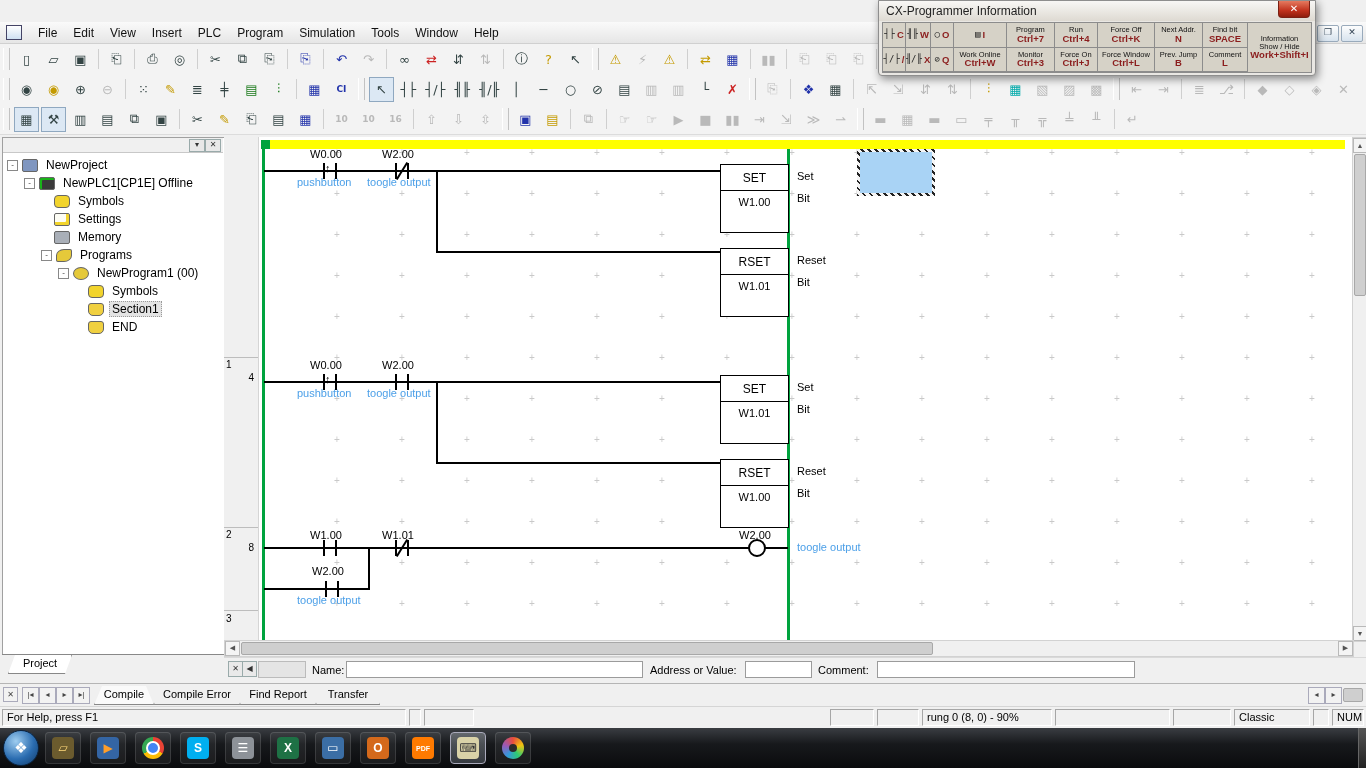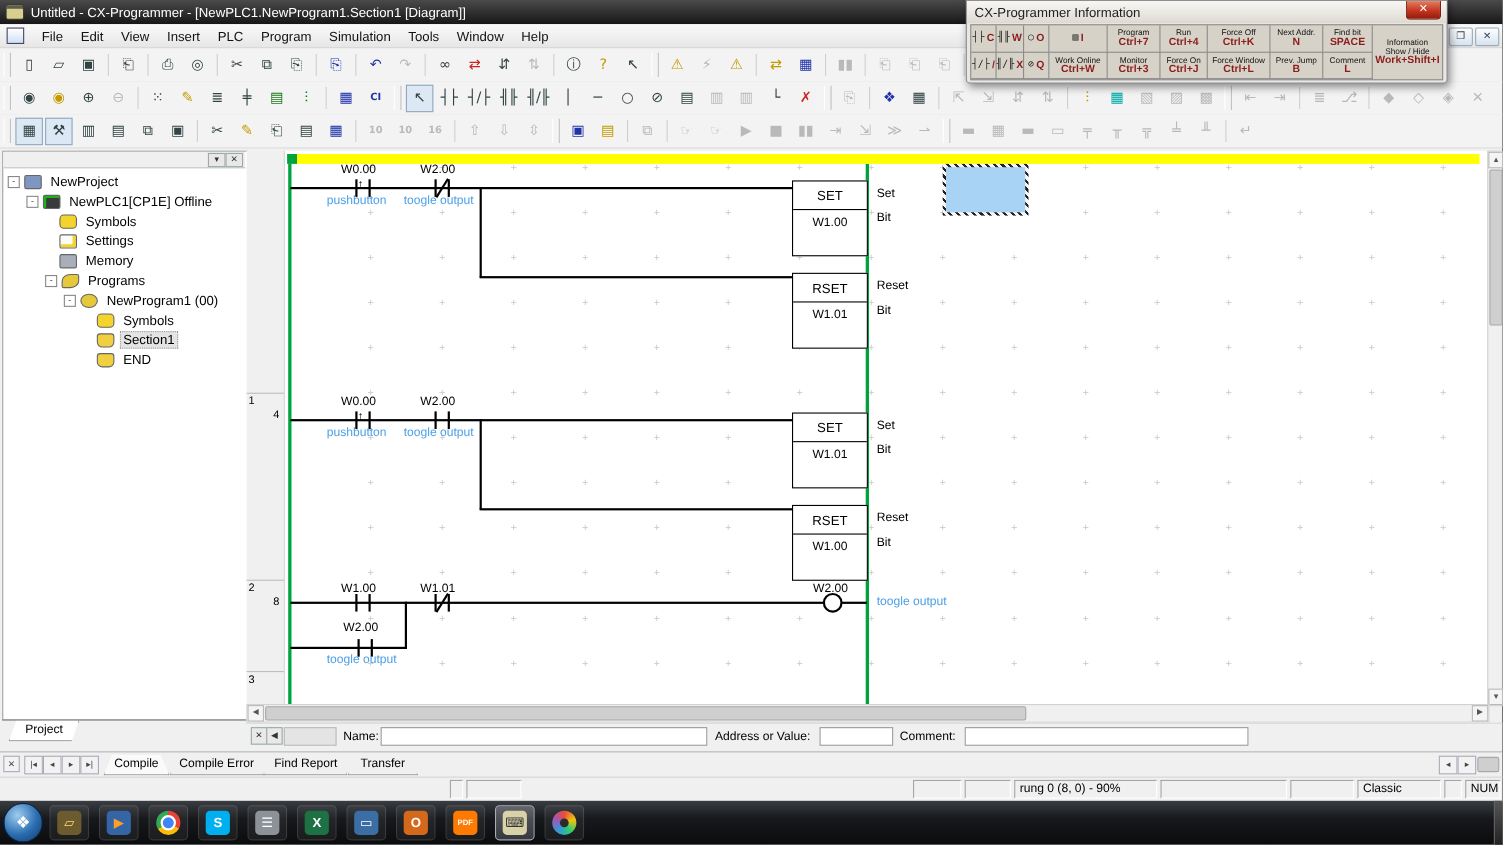--- a/index.html
+++ b/index.html
@@ -164,24 +164,20 @@
   .bars i{width:3px;background:#fff;display:block;}
   #clock{text-align:right;line-height:13px;}
   #showdesk{position:absolute;right:0;top:728px;width:7px;height:40px;
     background:linear-gradient(#555,#222);border-left:1px solid #666;}
 </style>
 </head>
 <body>
 
 <div id="app">
 
-  <div id="titlebar" class="abs">
-    <div id="titleicon"></div>
-    <span>Untitled - CX-Programmer - [NewPLC1.NewProgram1.Section1 [Diagram]]</span>
-  </div>
 
   <div id="menubar" class="abs">
     <div id="mdiicon"></div>
   <div class="menu-item">File</div>
       <div class="menu-item">Edit</div>
       <div class="menu-item">View</div>
       <div class="menu-item">Insert</div>
       <div class="menu-item">PLC</div>
       <div class="menu-item">Program</div>
       <div class="menu-item">Simulation</div>
@@ -741,20 +737,21 @@
     <div class="otab sel" style="left:94px;width:58px;">Compile</div>
     <div class="otab" style="left:154px;width:84px;">Compile Error</div>
     <div class="otab" style="left:240px;width:74px;">Find Report</div>
     <div class="otab" style="left:316px;width:62px;">Transfer</div>
     <div class="nav-btn" style="left:1308px;">◂</div>
     <div class="nav-btn" style="left:1325px;">▸</div>
     <div class="sb-thumb" style="left:1343px;top:4px;width:18px;height:12px;"></div>
   </div>
 
   <div id="statusbar" class="abs">
+    <div class="st-cell" style="left:2px;width:404px;">For Help, press F1</div>
     <div class="st-cell" style="left:409px;width:12px;"></div>
     <div class="st-cell" style="left:424px;width:50px;"></div>
     <div class="st-cell" style="left:830px;width:44px;"></div>
     <div class="st-cell" style="left:877px;width:42px;"></div>
     <div class="st-cell" style="left:922px;width:130px;">rung 0 (8, 0)  - 90%</div>
     <div class="st-cell" style="left:1055px;width:115px;"></div>
     <div class="st-cell" style="left:1173px;width:58px;"></div>
     <div class="st-cell" style="left:1234px;width:76px;">Classic</div>
     <div class="st-cell" style="left:1313px;width:16px;"></div>
     <div class="st-cell" style="left:1332px;width:32px;">NUM</div>

